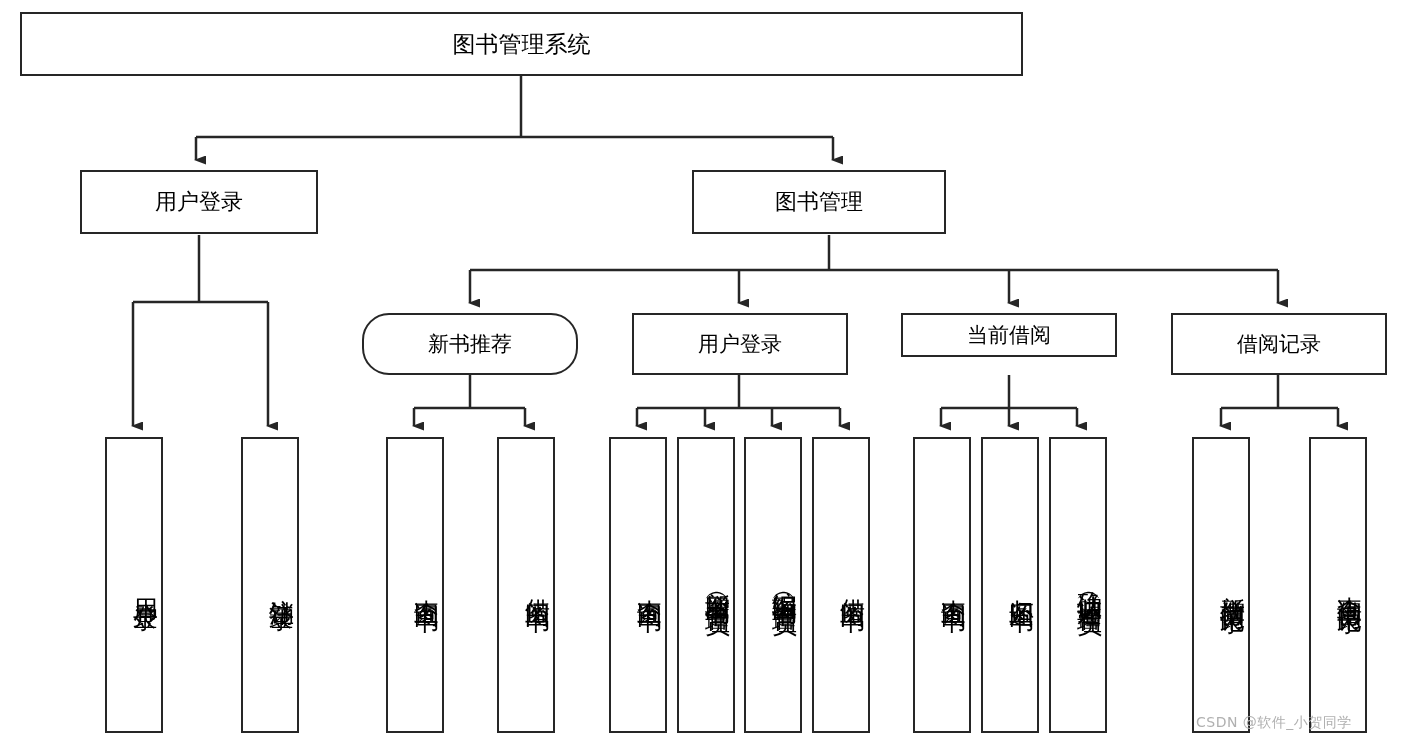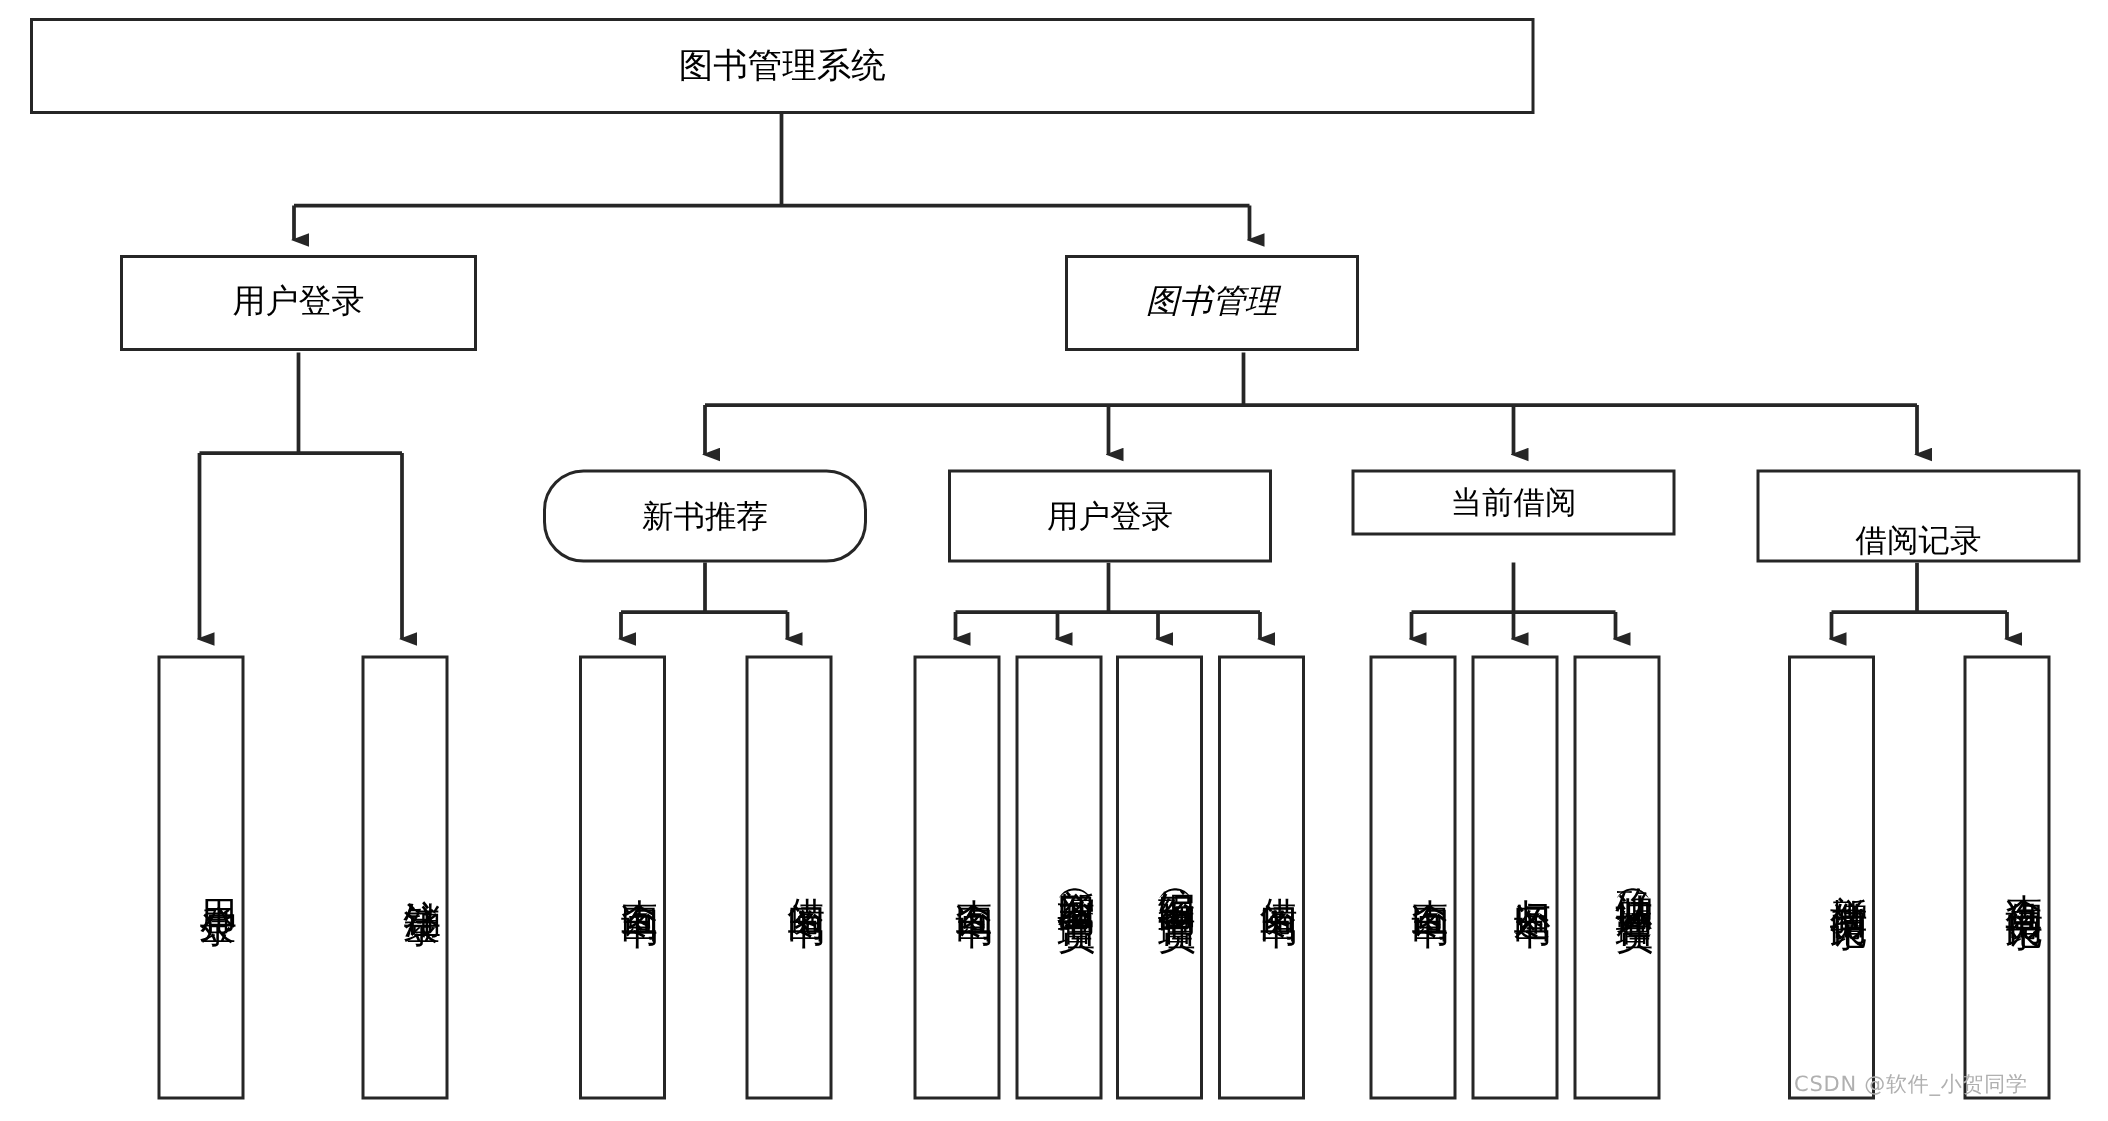--- a/index.html
+++ b/index.html
@@ -125,37 +125,37 @@
   </svg>
 
   <div class="node root-node" style="left:20px; top:12px; width:1003px; height:64px;">
     <span class="label">图书管理系统</span>
   </div>
 
   <div class="node branch-node" style="left:80px; top:170px; width:238px; height:64px;">
     <span class="label">用户登录</span>
   </div>
 
-  <div class="node branch-node" style="left:710px; top:170px; width:196px; height:64px;font-style:italic;">
+  <div class="node branch-node" style="left:692px; top:170px; width:254px; height:64px;">
     <span class="label">图书管理</span>
   </div>
 
   <div class="node sub-node" style="left:362px; top:313px; width:216px; height:62px;border-radius:27px;">
     <span class="label">新书推荐</span>
   </div>
 
   <div class="node sub-node" style="left:632px; top:313px; width:216px; height:62px;">
     <span class="label">用户登录</span>
   </div>
 
   <div class="node sub-node" style="left:901px; top:313px; width:216px; height:44px;">
     <span class="label">当前借阅</span>
   </div>
 
-  <div class="node sub-node" style="left:1171px; top:313px; width:216px; height:62px;align-items:flex-end;">
+  <div class="node sub-node" style="left:1171px; top:313px; width:216px; height:62px;">
     <span class="label">借阅记录</span>
   </div>
 
   <div class="node leaf-node" style="left:105px; top:437px; width:58px; height:296px;">
     <span class="label">用户登录</span>
   </div>
 
   <div class="node leaf-node" style="left:241px; top:437px; width:58px; height:296px;">
     <span class="label">注销登录</span>
   </div>

